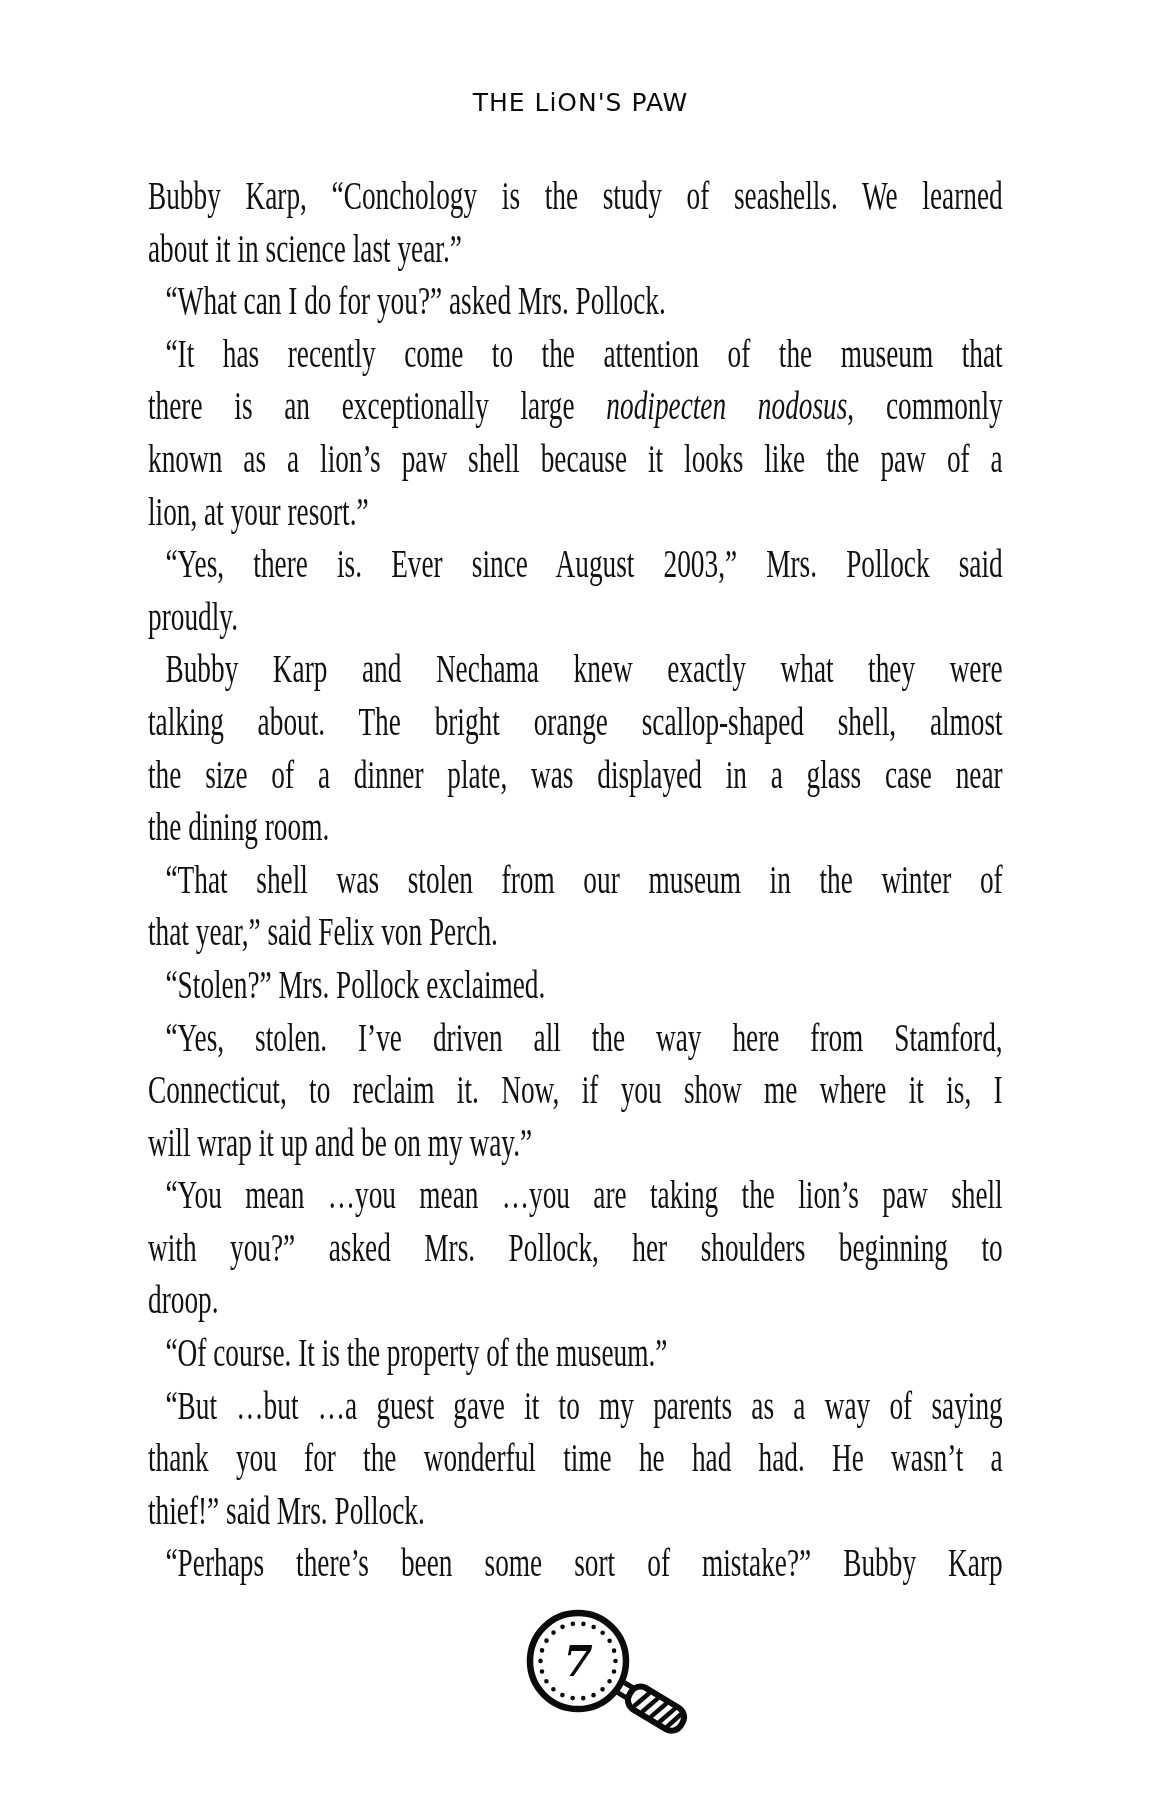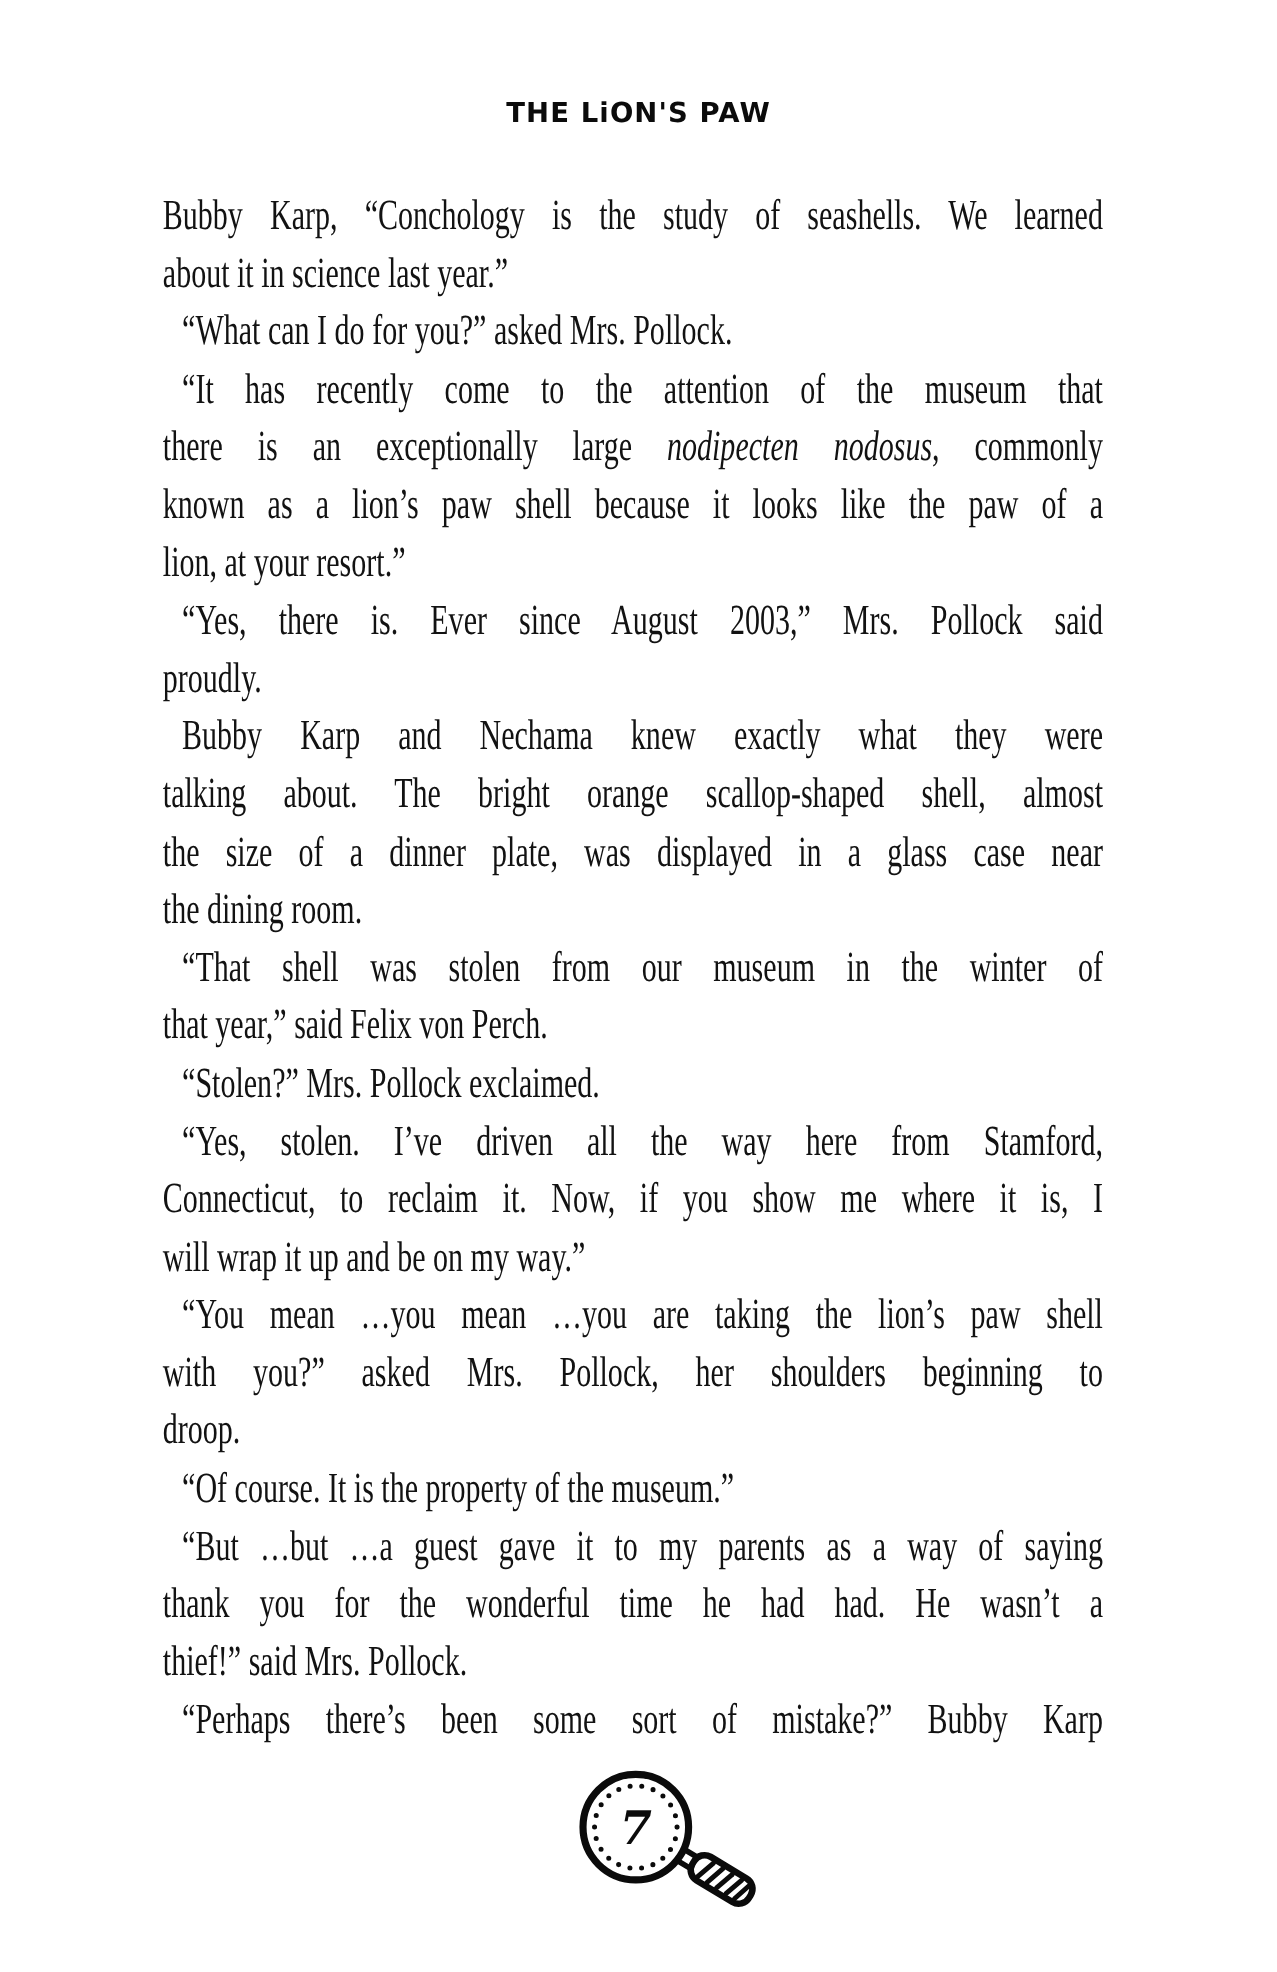--- a/index.html
+++ b/index.html
@@ -15,21 +15,21 @@
     overflow: hidden;
     color: #111111;
   }
   .page-title {
     position: absolute;
     top: 88px;
     left: 0;
     width: 1161px;
     text-align: center;
     font-family: "DejaVu Sans", sans-serif;
-    font-weight: 700;
+    font-weight: 400;
     font-size: 25px;
     letter-spacing: 1px;
     color: #0b0b0b;
   }
   .text-block {
     position: absolute;
     left: 148px;
     top: 170px;
     width: 1221px;
     transform: scaleX(0.70);

